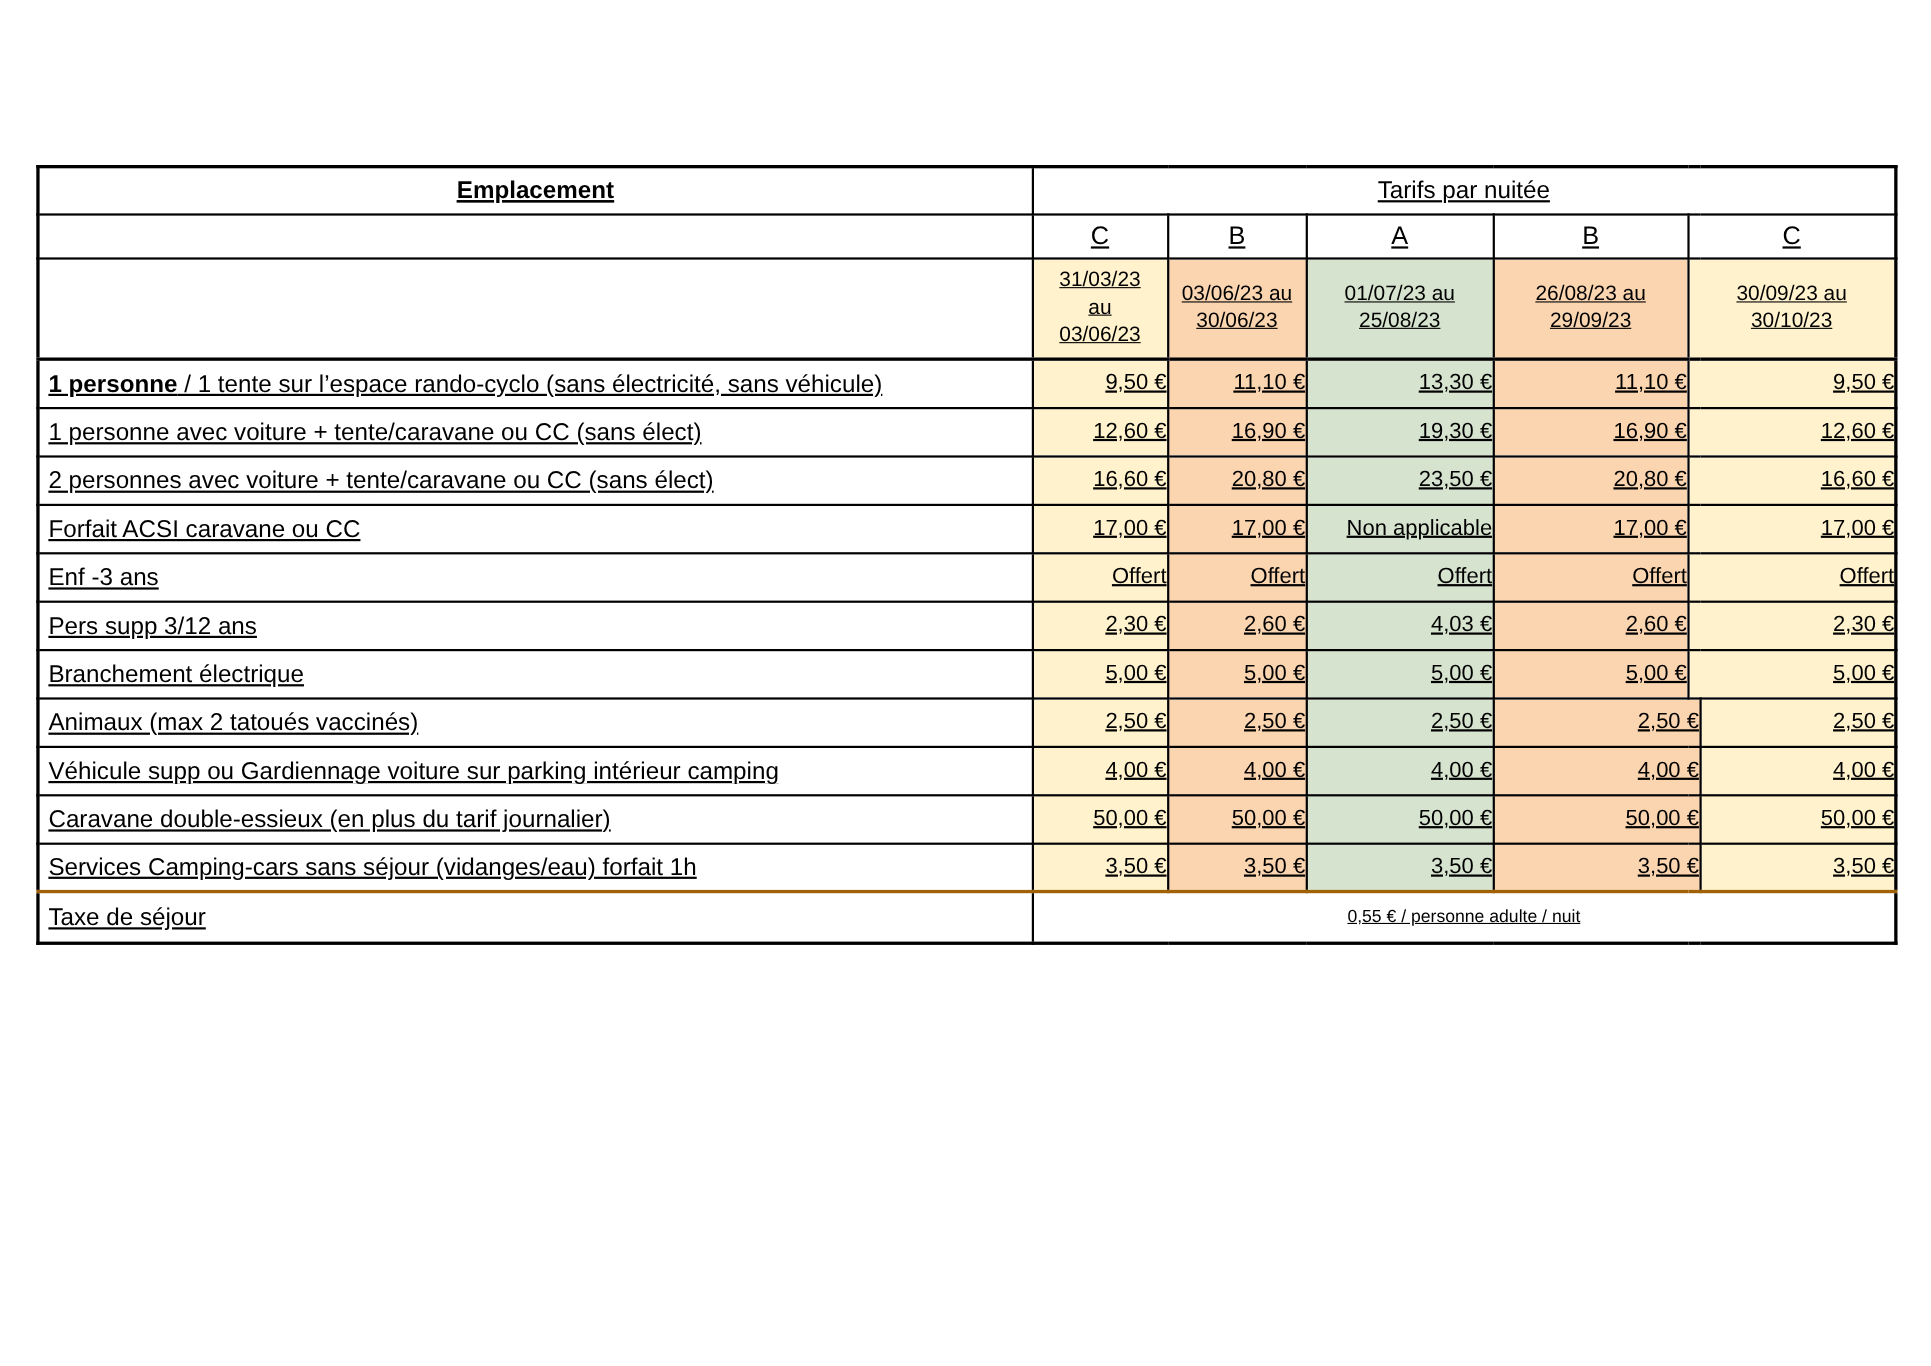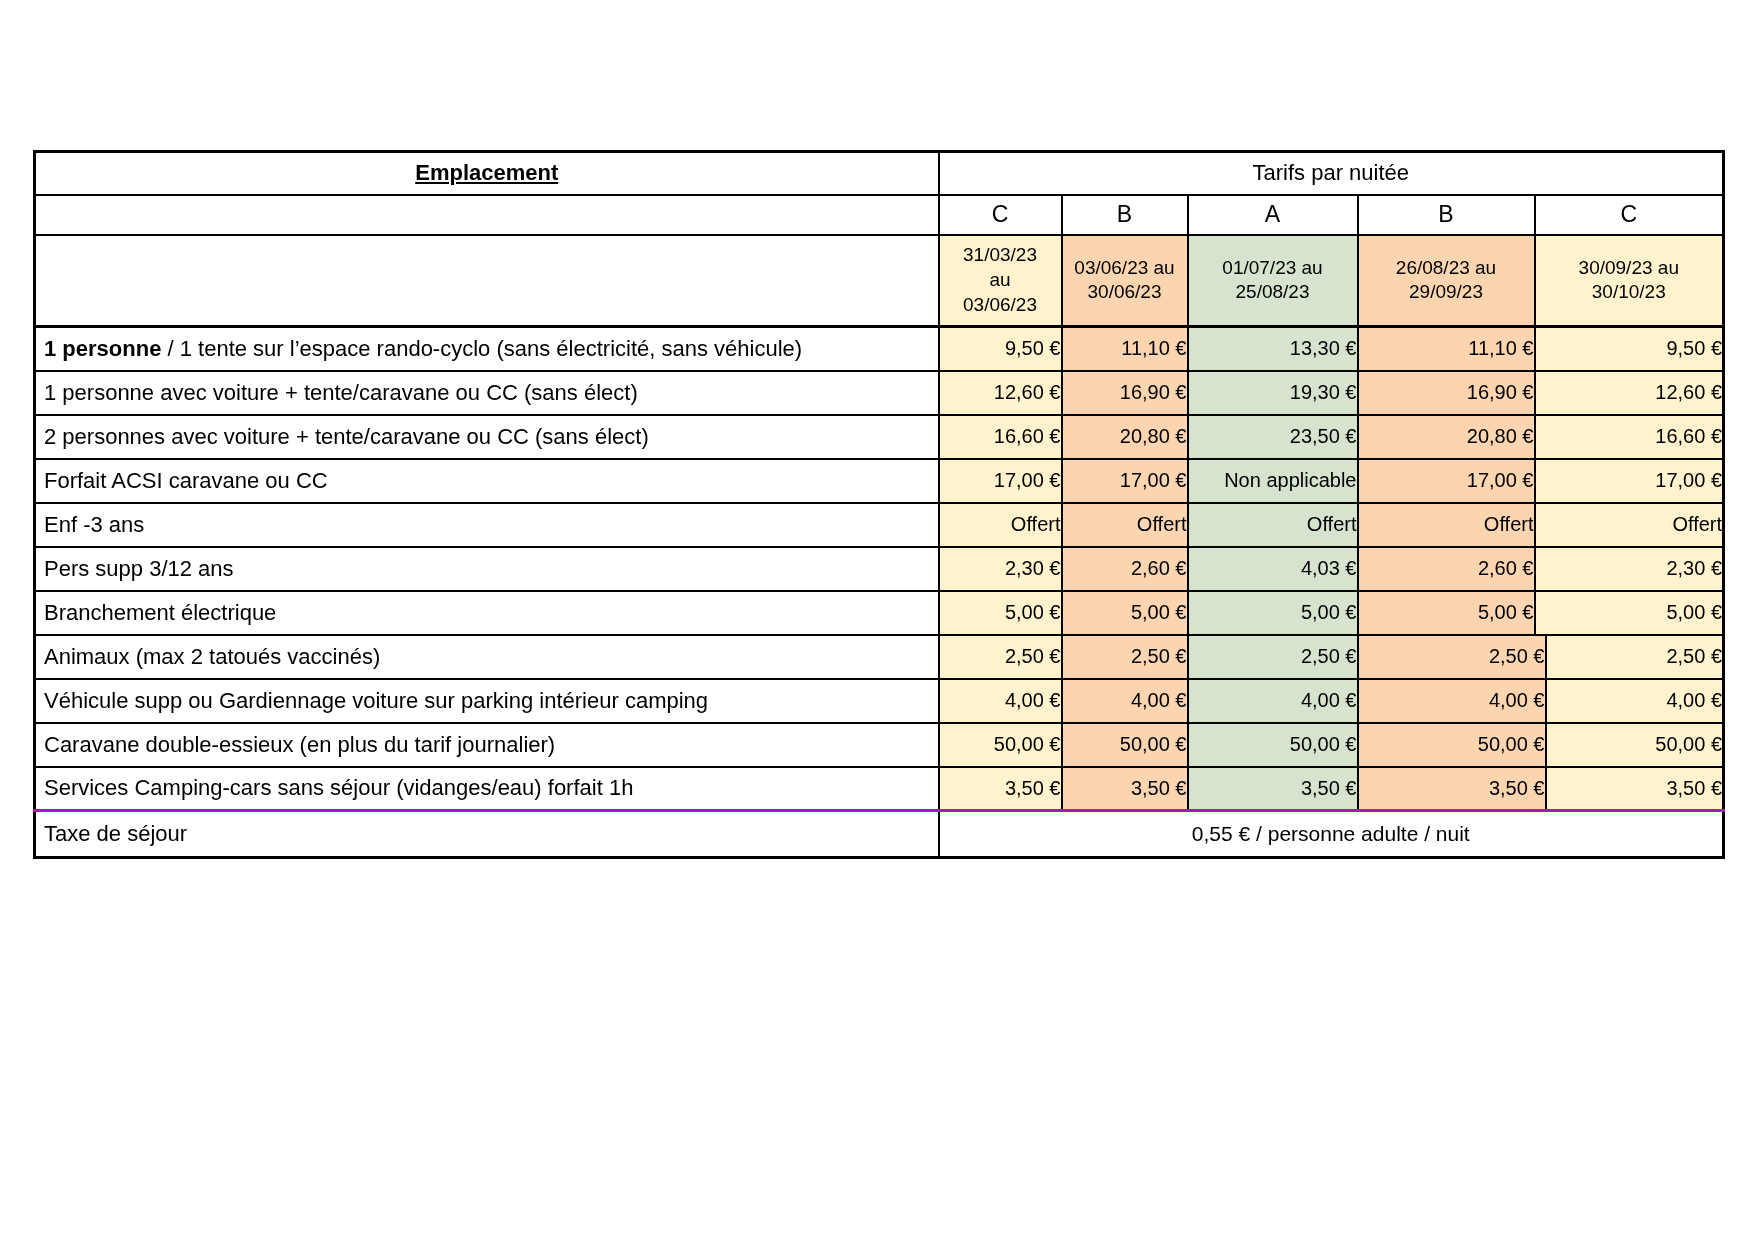--- a/index.html
+++ b/index.html
@@ -14,54 +14,55 @@
   .sheet {
     position: absolute;
     left: 33px;
     top: 150px;
   }
   table.tarifs {
     border-collapse: collapse;
     table-layout: fixed;
     width: 1689px;
     border: 3px solid #000;
+    text-decoration: underline;
   }
   td {
     border: 2px solid #000;
     overflow: hidden;
     padding: 0;
     vertical-align: middle;
   }
   tr.h1  { height: 43px; }
   tr.h2  { height: 40px; }
   tr.h3  { height: 92px; }
   tr.pr  { height: 44px; }
   tr.ft  { height: 47px; }
   tr.h3 td { border-bottom: 3px solid #000; }
-  tr.ft td { border-top: 3px solid #a21caf; }
+  tr.ft td { border-top: 3px solid #a16207; }
   .lbl {
     text-align: left;
     padding: 0 10px 0 8px;
     font-size: 22px;
     white-space: nowrap;
   }
   .ctr { text-align: center; }
   .hdr { font-size: 22px; }
   .emph { font-weight: bold; text-decoration: underline; }
   .letter { font-size: 23px; }
   .period {
     font-size: 19px;
     line-height: 1.3;
   }
   .period .ln { display: block; }
   .price {
     font-size: 20px;
     text-align: right;
   }
-  .ftv { font-size: 21px; }
+  .ftv { font-size: 16px; }
   .bold { font-weight: bold; text-align: center; }
   
   .sc { background: var(--season-c, #FFF2CC); }
   .sb { background: var(--season-b, #FBD5B0); }
   .sa { background: var(--season-a, #D6E3CE); }
 </style>
 </head>
 <body>
 
 <div class="sheet">

